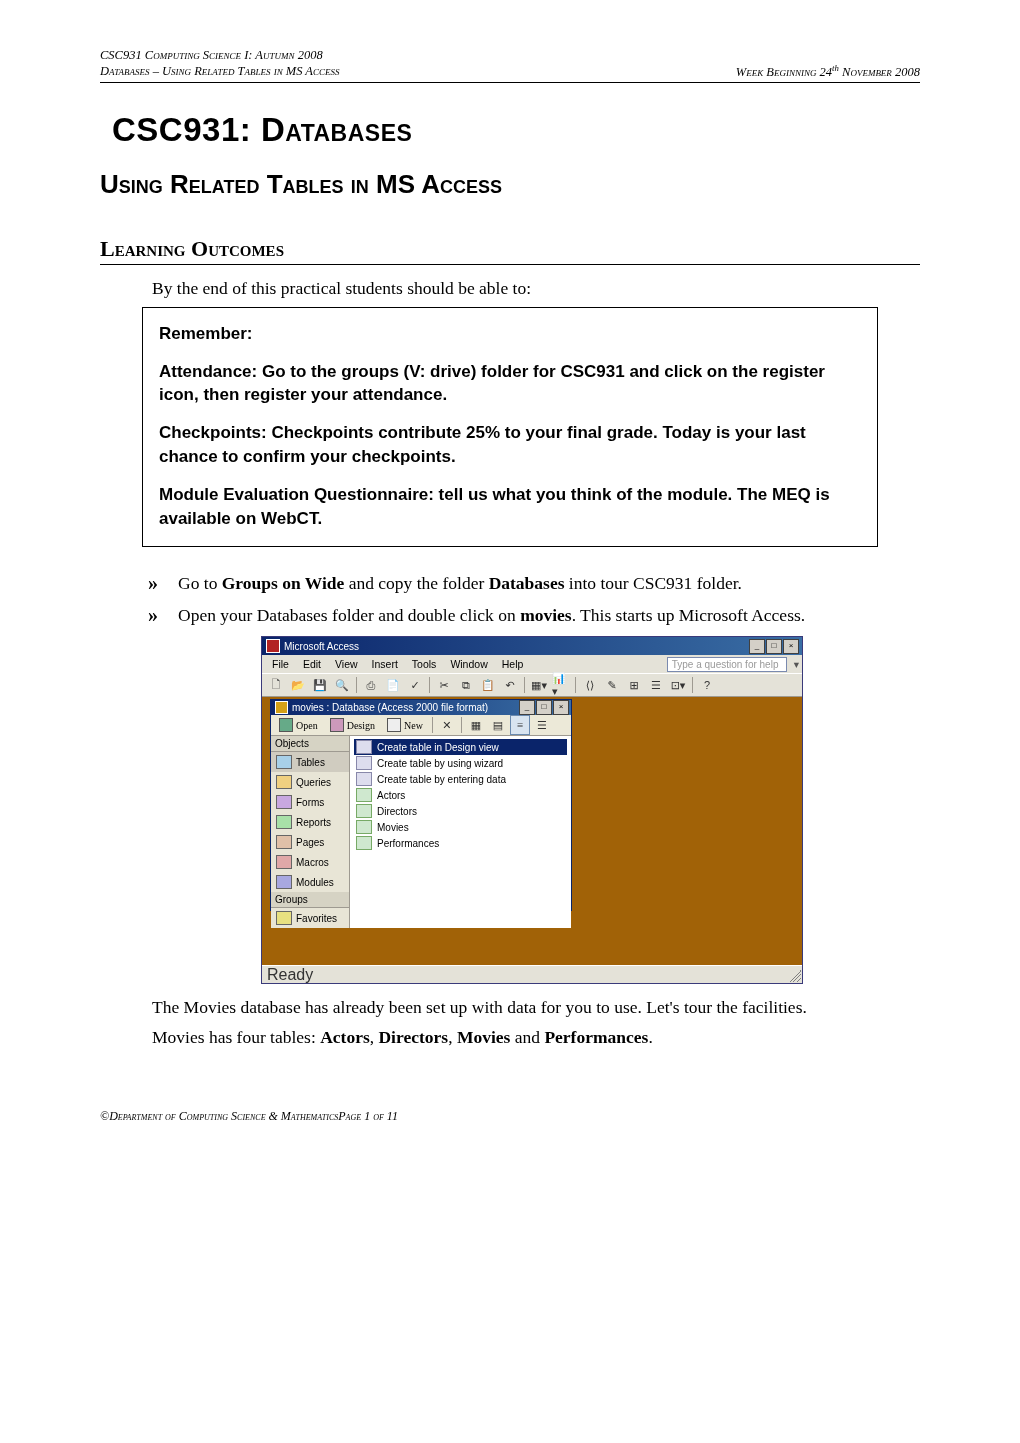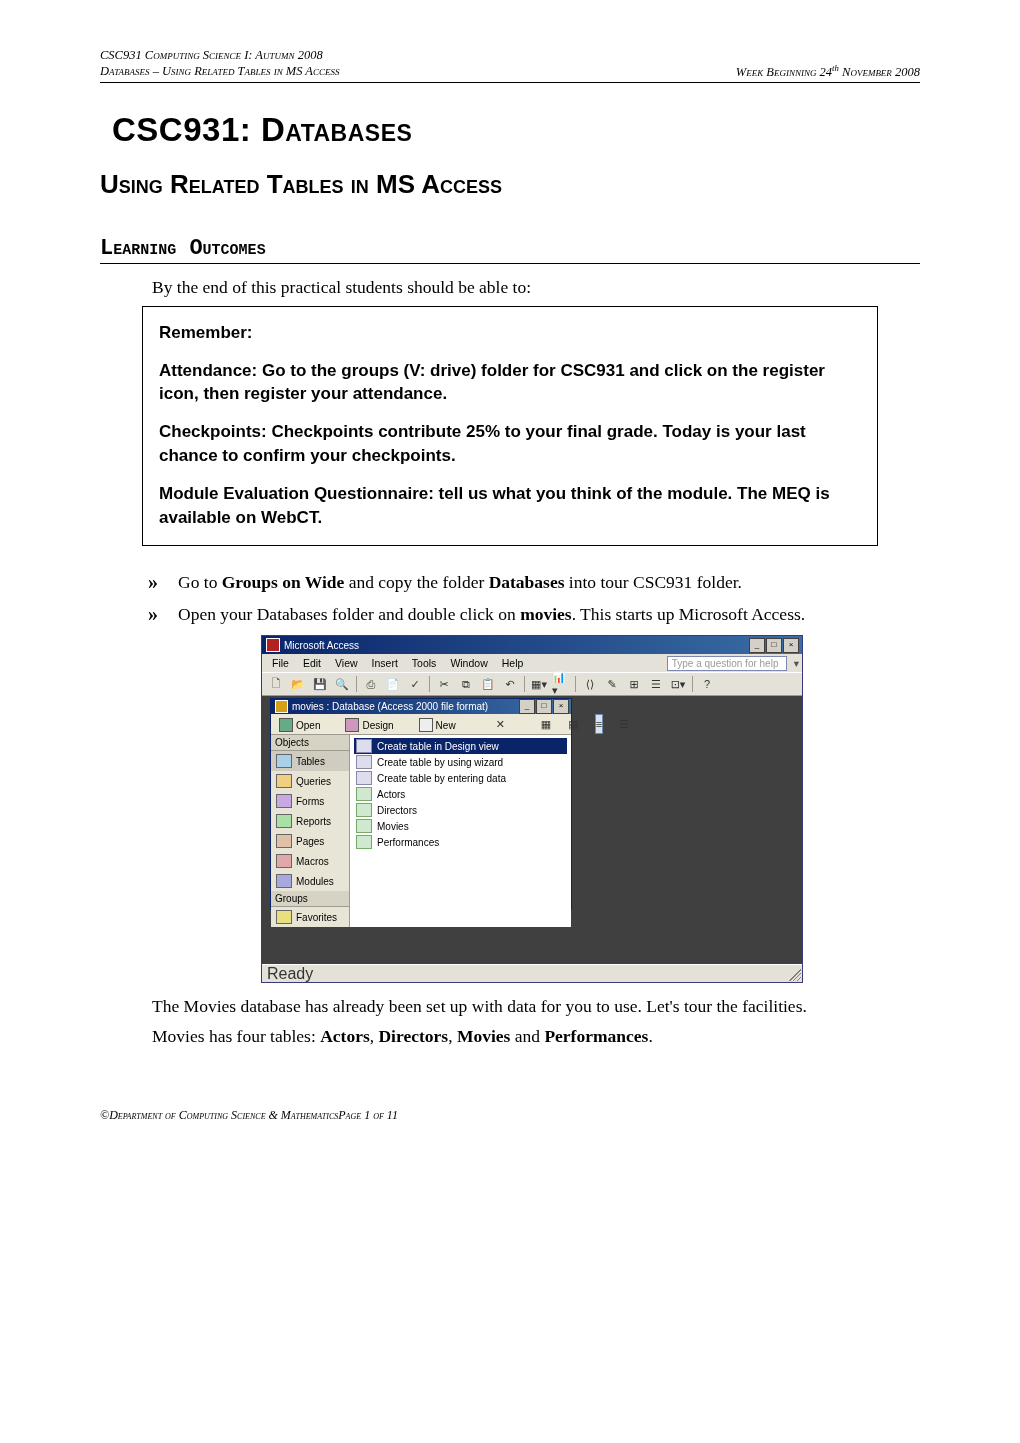--- a/index.html
+++ b/index.html
@@ -42,21 +42,21 @@
     letter-spacing: 0.5px;
   }
   h2.doc-subtitle {
     font-family: "Comic Sans MS", "Comic Sans", cursive, sans-serif;
     font-weight: bold;
     font-size: 26px;
     margin: 20px 0 36px 0;
     font-variant: small-caps;
   }
   h3.section-heading {
-    font-family: Liberation Mono, monospace;
+    font-family: Liberation Serif, serif;
     font-weight: bold;
     font-size: 22px;
     font-variant: small-caps;
     margin: 32px 0 2px 0;
   }
   .section-rule {
     border: none;
     border-bottom: 1px solid #000;
     margin: 0 0 12px 0;
   }
@@ -188,21 +188,21 @@
   }
   .tool-btn {
     width: 18px; height: 18px;
     border: 1px solid transparent;
     display: flex; align-items: center; justify-content: center;
     color: #333; font-size: 11px;
   }
   .tool-sep { width: 1px; height: 16px; background: #9e9a91; margin: 0 2px; }
   .mdi-area {
     flex: 1;
-    background: #404040;
+    background: #a16207;
     position: relative;
     padding: 8px;
   }
   .db-window {
     width: 300px;
     height: 210px;
     background: #ece9d8;
     border: 1px solid #0a246a;
     position: absolute;
     left: 8px; top: 2px;
@@ -218,22 +218,23 @@
     justify-content: space-between;
     padding: 0 2px 0 4px;
     font-size: 10px;
   }
   .db-tb-left { display: flex; align-items: center; gap: 4px; }
   .db-tb-icon { width: 11px; height: 11px; background: #d4a017; border: 1px solid #fff; }
   .db-toolbar {
     background: #ece9d8;
     height: 20px;
     border-bottom: 1px solid #9e9a91;
-    display: flex; align-items: flex-end; padding-left: 3px; gap: 15px;
-    font-size: 10px;
+    display: flex; align-items: center; padding-left: 3px; gap: 2px;
+    font-size: 10px;
+    font-family: Liberation Serif, serif;
   }
   .db-tbtn {
     display: flex; align-items: center; gap: 3px;
     padding: 1px 4px; border: 1px solid transparent;
   }
   .db-tbtn .ic { width: 12px; height: 12px; background: #6a8; border: 1px solid #555; }
   .db-body {
     flex: 1; display: flex;
   }
   .db-sidebar {

